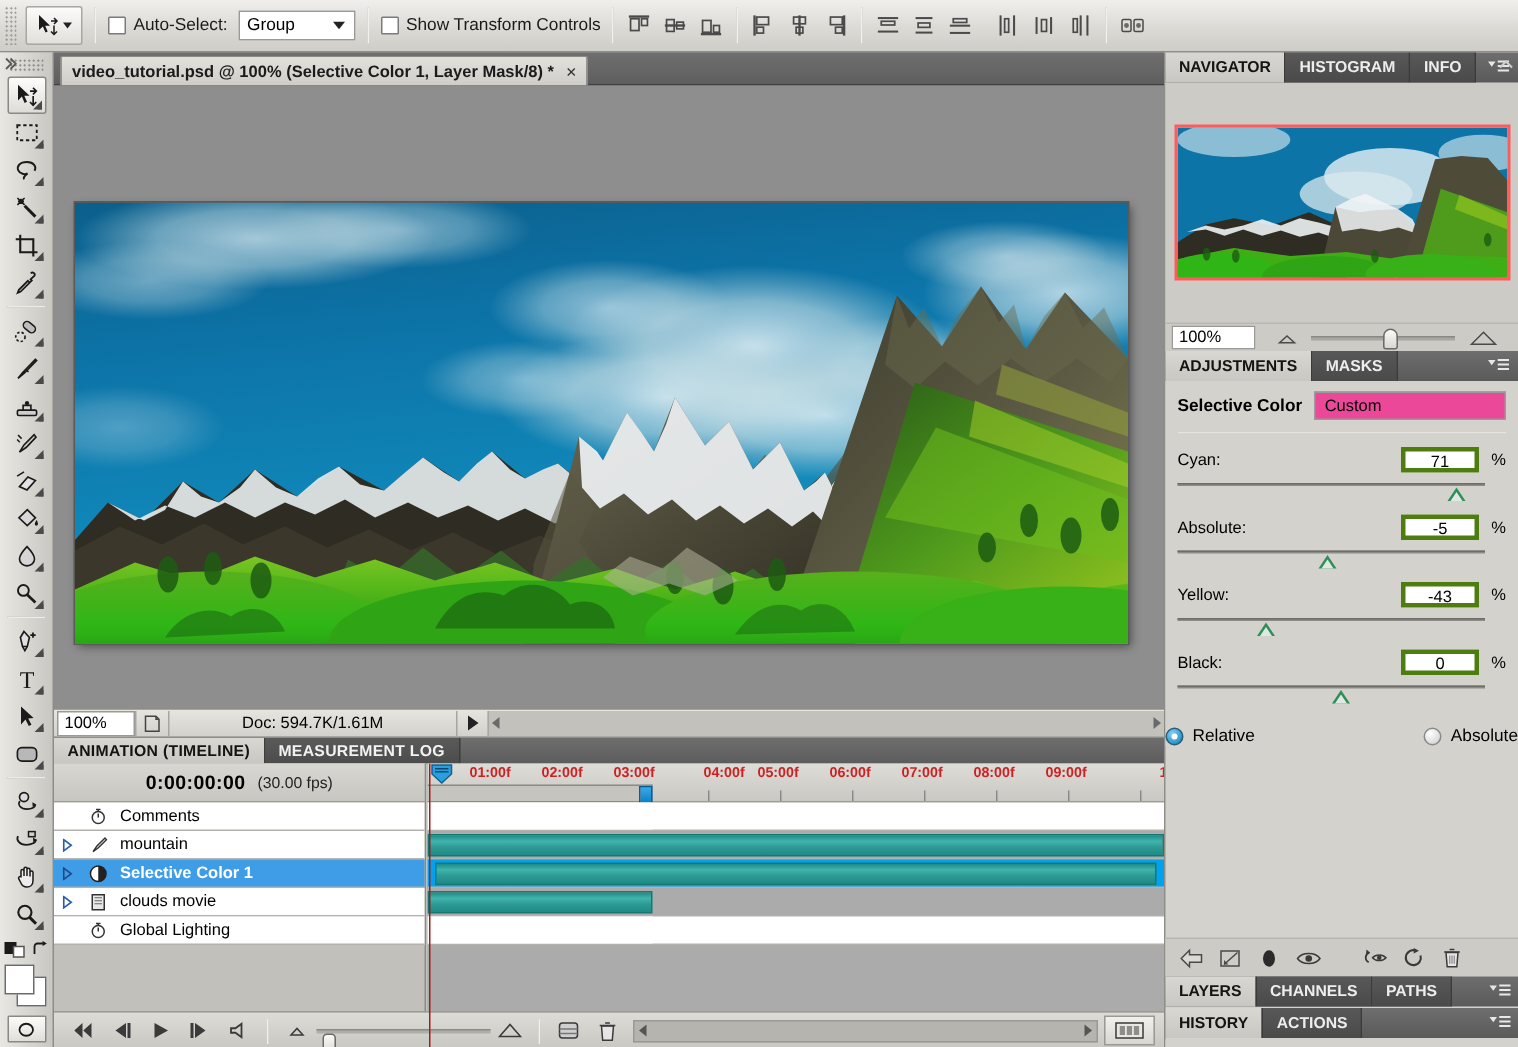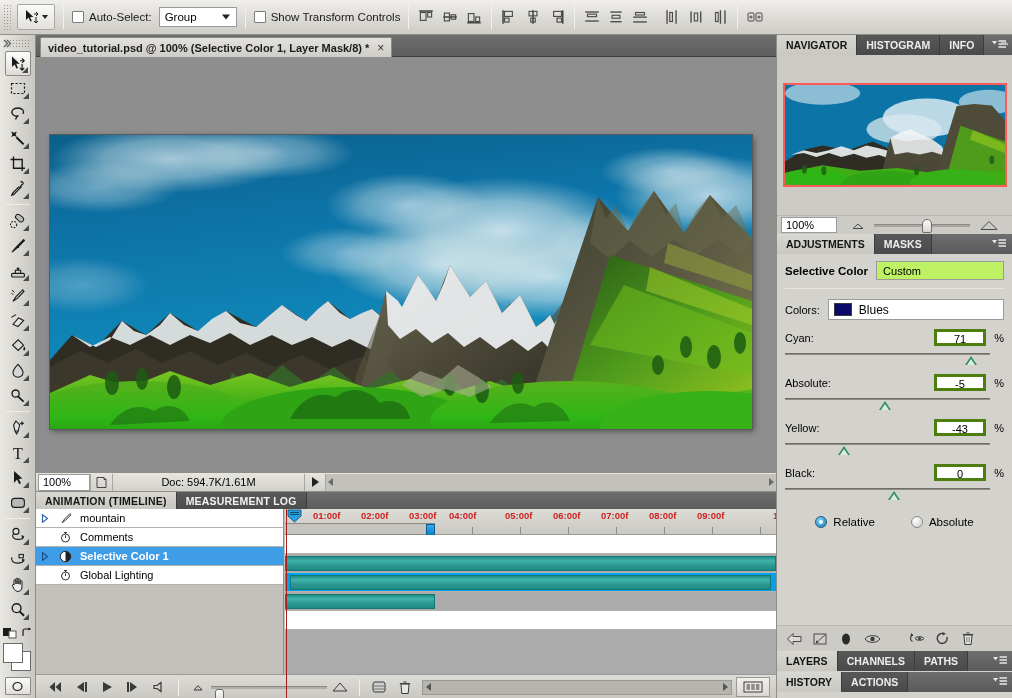--- a/index.html
+++ b/index.html
@@ -180,21 +180,21 @@
      margin-left:4px;display:flex;align-items:center;padding-left:4px;font-size:11px;}
   .zslider{ flex:1; display:flex; align-items:center; justify-content:center; gap:8px;}
   .ztrack{ width:96px; height:3px; background:#a8a6a1; border-top:1px solid #8b8984;
      position:relative;}
   .zthumb{ position:absolute; left:48px; top:-6px; width:10px;height:14px;
      background:linear-gradient(#fbfbfa,#d8d6d1); border:1px solid #6d6b66;
      border-radius:5px 5px 2px 2px;}
   .adjbody{ background:#d4d2cd; padding:0; }
   .adjtitle{ display:flex; align-items:center; padding:7px 8px 6px 8px; gap:8px;}
   .adjtitle .t{ font-weight:bold; font-size:11.5px;}
-  .selcombo{ flex:1; height:19px; background:#bef264; border:1px solid #9a9a9a;
+  .selcombo{ flex:1; height:19px; background:#ec4899; border:1px solid #9a9a9a;
      display:flex;align-items:center;padding-left:6px; position:relative; font-size:11px;}
   .hr{ height:1px; background:#b9b7b2; border-bottom:1px solid #e6e4df; margin:2px 8px 0 8px;}
   .colorsrow{ display:flex;align-items:center; padding:10px 8px 0 8px; gap:8px;}
   .colorsrow .lbl{ font-size:11px;}
   .colorcombo{ flex:1; height:21px; background:#fff;border:1px solid #9a9a9a;
      display:flex;align-items:center; gap:7px; padding-left:5px; position:relative; font-size:12px;}
   .swbox{ width:18px;height:13px; background:#0b0b6b; border:1px solid #3a3a3a;}
   .slrow{ padding:9px 8px 0 8px;}
   .slhead{ display:flex; align-items:center; }
   .slhead .nm{ flex:1; font-size:11px;}
@@ -203,21 +203,21 @@
   .slpct{ width:18px; text-align:right; font-size:11px;}
   .sltrack{ position:relative; height:14px; margin-top:5px;}
   .sltrack .line{ position:absolute; left:0; right:14px; top:2px; height:2px;
      background:#8d8b86; border-top:1px solid #6f6d68;}
   .slthumb{ position:absolute; top:5px; width:0;height:0;
      border-left:6px solid transparent;border-right:6px solid transparent;
      border-bottom:9px solid #2f8f5b;}
   .slthumb i{ position:absolute; left:-4px; top:3px; width:0;height:0;
      border-left:4px solid transparent;border-right:4px solid transparent;
      border-bottom:6px solid #dfe9e2;}
-  .radios{ display:flex; align-items:center; justify-content:center; gap:36px;
+  .radios{ display:flex; align-items:center; justify-content:space-between; gap:36px;
      padding-top:16px; font-size:11.5px;}
   .radio{ display:flex;align-items:center;gap:6px;}
   .rc{ width:12px;height:12px;border-radius:50%;
      background:radial-gradient(circle at 35% 30%,#fff,#ccc);
      border:1px solid #8a8a8a; position:relative;}
   .rc.on{ background:radial-gradient(circle at 35% 30%,#7fd0f5,#0b7fb8);border-color:#2a5c77;}
   .rc.on::after{content:"";position:absolute;left:3px;top:3px;width:4px;height:4px;
      border-radius:50%;background:#fff;}
   .adjfoot{ height:26px; background:#cdcbc6; border-top:1px solid #b9b7b2;
      display:flex; align-items:center; gap:0; padding:0 4px;}
@@ -717,80 +717,98 @@
         </div>
         <div class="ptab">
           <span>MEASUREMENT LOG</span>
         </div>
         <div class="ptab-fill"></div>
       </div>
 
       <div class="tl-body">
 
         <div class="tl-left">
+          <div class="tl-timehdr">
+            <span class="tl-time">0:00:00:00</span>
+            <span class="tl-fps">(30.00 fps)</span>
+          </div>
+
+          <div class="tl-row">
+            <span class="tl-tri"></span>
+            <span class="tl-ic">
+              <svg width="11" height="12" viewBox="0 0 11 12">
+                  <circle cx="5.5" cy="7" r="4" fill="none" stroke="#333"></circle>
+                  <path d="M5.5 7 L5.5 4.4 M4 1.6 L7 1.6 M5.5 1.6 L5.5 3" stroke="#333" fill="none"></path>
+                </svg>
+            </span>
+            <span class="tl-name">Comments</span>
+          </div>
 
           <div class="tl-row">
             <span class="tl-tri">
               <svg width="8" height="9" viewBox="0 0 8 9">
                   <path d="M1.5 0.8 L6.5 4.5 L1.5 8.2 Z" fill="none" stroke="#2a5fa8" stroke-width="1.1"></path>
                 </svg>
             </span>
             <span class="tl-ic">
               <svg width="13" height="13" viewBox="0 0 13 13">
                   <path d="M11 1.6 L5.6 7 L3 10.8 L6.6 8.2 L12 2.8 Z" fill="#ddd" stroke="#333" stroke-width=".9"></path>
                 </svg>
             </span>
             <span class="tl-name">mountain</span>
-          </div>
-
-          <div class="tl-row">
-            <span class="tl-tri"></span>
-            <span class="tl-ic">
-              <svg width="11" height="12" viewBox="0 0 11 12">
-                  <circle cx="5.5" cy="7" r="4" fill="none" stroke="#333"></circle>
-                  <path d="M5.5 7 L5.5 4.4 M4 1.6 L7 1.6 M5.5 1.6 L5.5 3" stroke="#333" fill="none"></path>
-                </svg>
-            </span>
-            <span class="tl-name">Comments</span>
           </div>
 
           <div class="tl-row sel">
             <span class="tl-tri">
               <svg width="8" height="9" viewBox="0 0 8 9">
                   <path d="M1.5 0.8 L6.5 4.5 L1.5 8.2 Z" fill="none" stroke="#1d4b88" stroke-width="1.1"></path>
                 </svg>
             </span>
             <span class="tl-ic">
               <svg width="13" height="13" viewBox="0 0 13 13">
                   <circle cx="6.5" cy="6.5" r="5.2" fill="#fff" stroke="#222"></circle>
                   <path d="M6.5 1.3 A5.2 5.2 0 0 1 6.5 11.7 Z" fill="#222"></path>
                 </svg>
             </span>
             <span class="tl-name">Selective Color 1</span>
           </div>
 
+          <div class="tl-row">
+            <span class="tl-tri">
+              <svg width="8" height="9" viewBox="0 0 8 9">
+                  <path d="M1.5 0.8 L6.5 4.5 L1.5 8.2 Z" fill="none" stroke="#2a5fa8" stroke-width="1.1"></path>
+                </svg>
+            </span>
+            <span class="tl-ic">
+              <svg width="13" height="13" viewBox="0 0 13 13">
+                  <rect x="2.5" y="1.5" width="8" height="10" fill="#e8e8e8" stroke="#333"></rect>
+                  <path d="M4 3.5 L9 3.5 M4 5.5 L9 5.5 M4 7.5 L9 7.5" stroke="#666" stroke-width=".8"></path>
+                </svg>
+            </span>
+            <span class="tl-name">clouds movie</span>
+          </div>
 
           <div class="tl-row">
             <span class="tl-tri"></span>
             <span class="tl-ic">
               <svg width="11" height="12" viewBox="0 0 11 12">
                   <circle cx="5.5" cy="7" r="4" fill="none" stroke="#333"></circle>
                   <path d="M5.5 7 L5.5 4.4 M4 1.6 L7 1.6 M5.5 1.6 L5.5 3" stroke="#333" fill="none"></path>
                 </svg>
             </span>
             <span class="tl-name">Global Lighting</span>
           </div>
         </div>
 
         <div class="tl-right">
           <div class="ruler">
             <span class="rtick" style="left:28px">01:00f</span>
             <span class="rtick" style="left:76px">02:00f</span>
             <span class="rtick" style="left:124px">03:00f</span>
-            <span class="rtick" style="left:164px">04:00f</span>
+            <span class="rtick" style="left:184px">04:00f</span>
             <span class="rtick" style="left:220px">05:00f</span>
             <span class="rtick" style="left:268px">06:00f</span>
             <span class="rtick" style="left:316px">07:00f</span>
             <span class="rtick" style="left:364px">08:00f</span>
             <span class="rtick" style="left:412px">09:00f</span>
             <span class="rtick" style="left:488px">10:0</span>
 
             <span class="rline" style="left:43px"></span>
               <span class="rline" style="left:91px"></span>
             <span class="rline" style="left:139px"></span>
@@ -994,28 +1012,20 @@
     <div class="adjbody">
       <div class="adjtitle">
         <span class="t">Selective Color</span>
         <div class="selcombo">
           <span>Custom</span>
           <span class="arr"></span>
         </div>
       </div>
       <div class="hr"></div>
 
-      <div class="colorsrow">
-        <span class="lbl">Colors:</span>
-        <div class="colorcombo">
-          <span class="swbox"></span>
-          <span>Blues</span>
-          <span class="arr"></span>
-        </div>
-      </div>
 
       <div class="slrow">
         <div class="slhead">
           <span class="nm">Cyan:</span>
           <span class="slval">71</span>
           <span class="slpct">%</span>
         </div>
         <div class="sltrack">
           <div class="line"></div>
           <div class="slthumb" style="left:82%">

